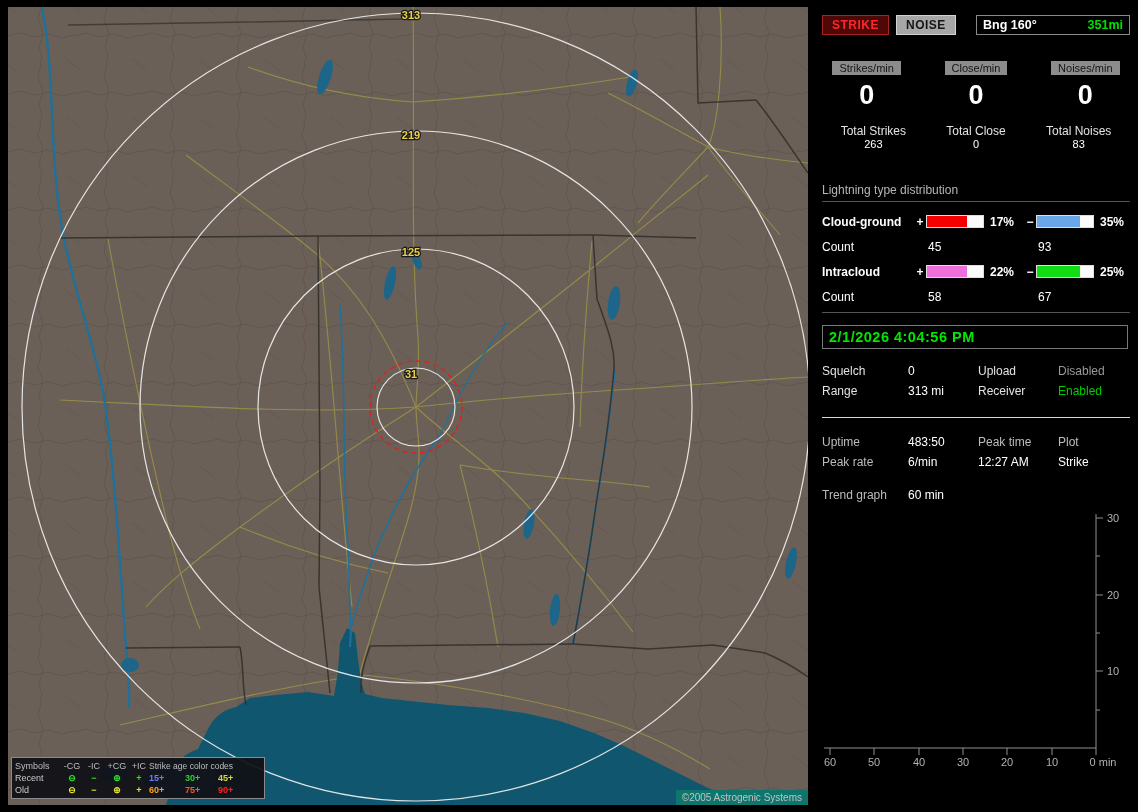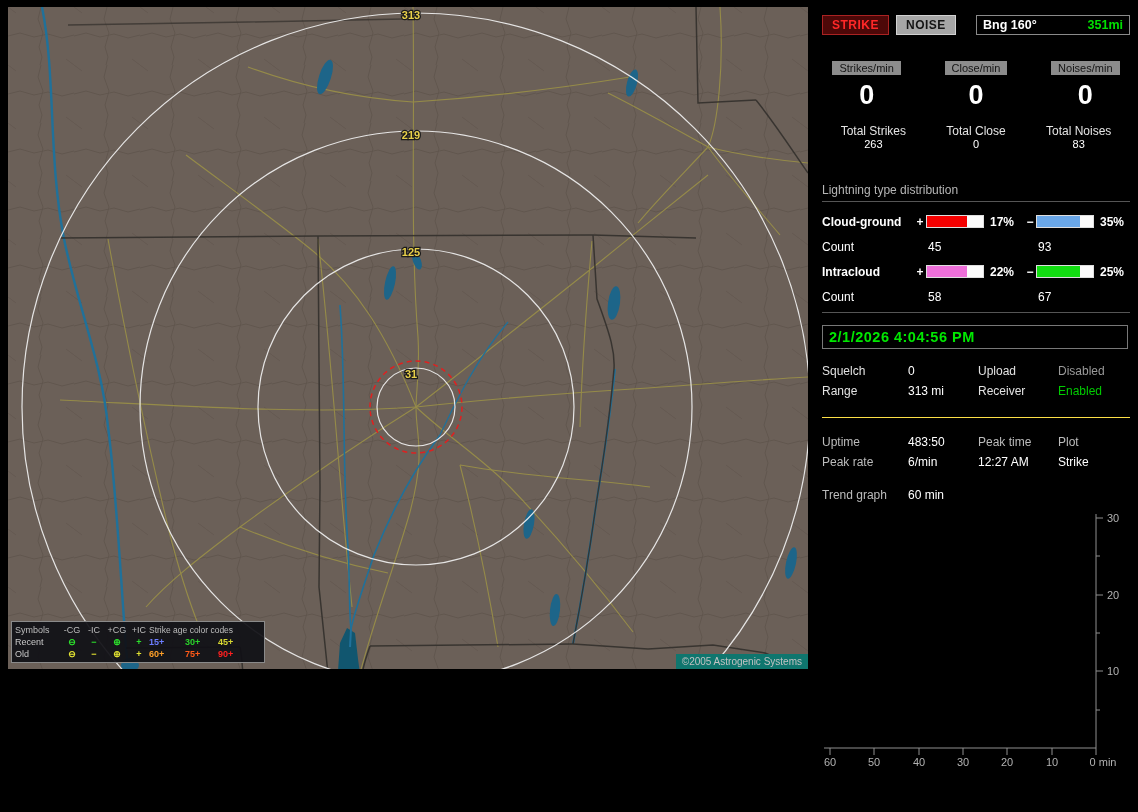--- a/index.html
+++ b/index.html
@@ -1,20 +1,20 @@
 <!DOCTYPE html>
 <html><head>
 <meta charset="utf-8">
 <style>
   html,body{margin:0;padding:0;background:#000;}
   body{width:1138px;height:812px;position:relative;overflow:hidden;
        font-family:"Liberation Sans",sans-serif;-webkit-font-smoothing:none;}
 
   
-  .map-wrap{position:absolute;left:8px;top:7px;width:800px;height:662px;background:#6b6058;overflow:hidden;}
+  .map-wrap{position:absolute;left:8px;top:7px;width:800px;height:798px;background:#6b6058;overflow:hidden;}
   .map-wrap svg{display:block;}
 
   .legend{position:absolute;left:3px;bottom:6px;width:246px;background:rgba(16,16,22,.93);
           border:1px solid #8a8a8a;padding:2px 3px;font-size:9px;color:#c8c8c8;line-height:12px;}
   .lg-grid{display:grid;grid-template-columns:46px 22px 22px 24px 20px 36px 33px 33px;align-items:center;}
   .lg-h{color:#bdbdbd;}
   .lg-age{grid-column:6 / span 3;white-space:nowrap;font-size:8.5px;}
   .lg-c{text-align:center;}
   .lg-sym{text-align:center;font-weight:bold;}
   .lg-agev{font-weight:bold;}

